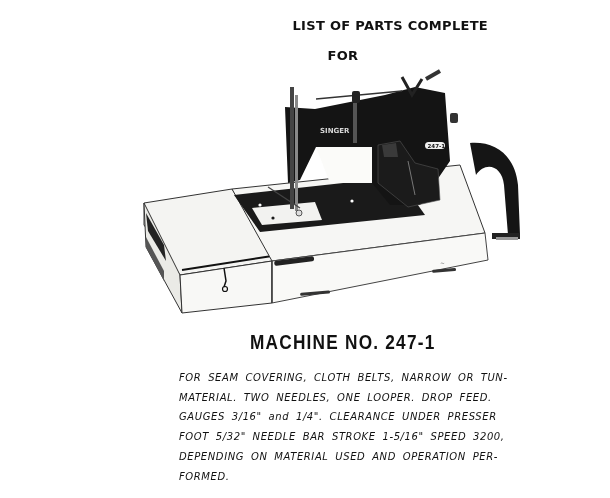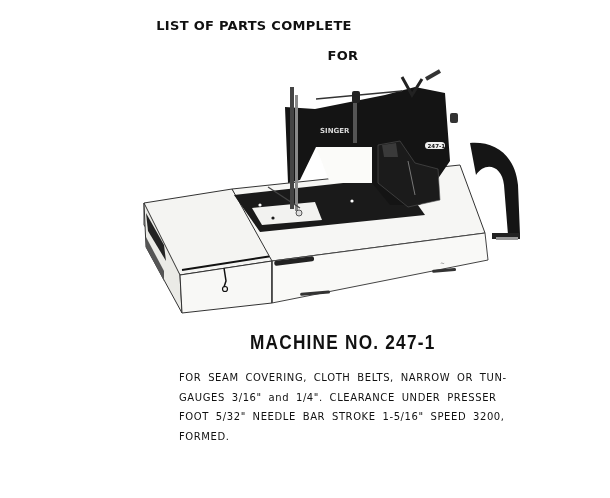--- a/index.html
+++ b/index.html
@@ -1,22 +1,22 @@
 <!DOCTYPE html>
 <html><head>
   <meta charset="utf-8">
   <style>
     html, body { margin: 0; padding: 0; background: #ffffff; }
     body { width: 610px; height: 498px; position: relative; overflow: hidden; font-family: "DejaVu Sans", sans-serif; color: #111; }
-    .title1 { position: absolute; left: 12px; width: 484px; top: 18px; text-align: center; font-family: "DejaVu Sans", sans-serif; font-weight: bold; font-size: 13px; letter-spacing: 0.3px; }
+    .title1 { position: absolute; left: 4px; width: 484px; top: 18px; text-align: right; font-family: "DejaVu Sans", sans-serif; font-weight: bold; font-size: 13px; letter-spacing: 0.3px; }
     .title2 { position: absolute; left: 0; width: 610px; top: 48px; text-align: center; font-family: "DejaVu Sans", sans-serif; font-weight: bold; font-size: 13px; letter-spacing: 0.3px; margin-left: 38px; }
     .machine-fig { position: absolute; left: 140px; top: 65px; width: 390px; height: 262px; }
     .machine-title { position: absolute; left: 250px; top: 330px; font-family: "Liberation Sans", sans-serif; font-weight: bold; font-size: 21px; transform: scaleX(0.82); transform-origin: left top; letter-spacing: 1.5px; }
     .desc { position: absolute; left: 179px; top: 368px; width: 345px; font-family: "DejaVu Sans", sans-serif; font-size: 10px; line-height: 19.7px; letter-spacing: 0.6px; word-spacing: 3px; }
-    .desc div { white-space: nowrap; }
+    .desc div { white-space: nowrap; font-style: italic; }
   </style>
 </head>
 <body>
 
 <div class="title1">LIST OF PARTS COMPLETE</div>
 <div class="title2">FOR</div>
 
 <svg class="machine-fig" viewBox="0 0 390 262" xmlns="http://www.w3.org/2000/svg">
 
   <g>
@@ -77,16 +77,18 @@
     <rect x="352" y="168" width="28" height="6" fill="#222"></rect>
     <rect x="356" y="172" width="22" height="3" fill="#999"></rect>
     <text x="300" y="200" fill="#666" font-family="DejaVu Serif, serif" font-size="6" font-style="italic">~</text>
   </g>
 </svg>
 
 <div class="machine-title">MACHINE NO. 247-1</div>
 
 <div class="desc">
   <div>FOR SEAM COVERING, CLOTH BELTS, NARROW OR TUN-</div>
+  <div>MATERIAL. TWO NEEDLES, ONE LOOPER. DROP FEED.</div>
   <div>GAUGES 3/16" and 1/4". CLEARANCE UNDER PRESSER</div>
   <div>FOOT 5/32" NEEDLE BAR STROKE 1-5/16" SPEED 3200,</div>
+  <div>DEPENDING ON MATERIAL USED AND OPERATION PER-</div>
   <div>FORMED.</div>
 </div>
 
 </body></html>

